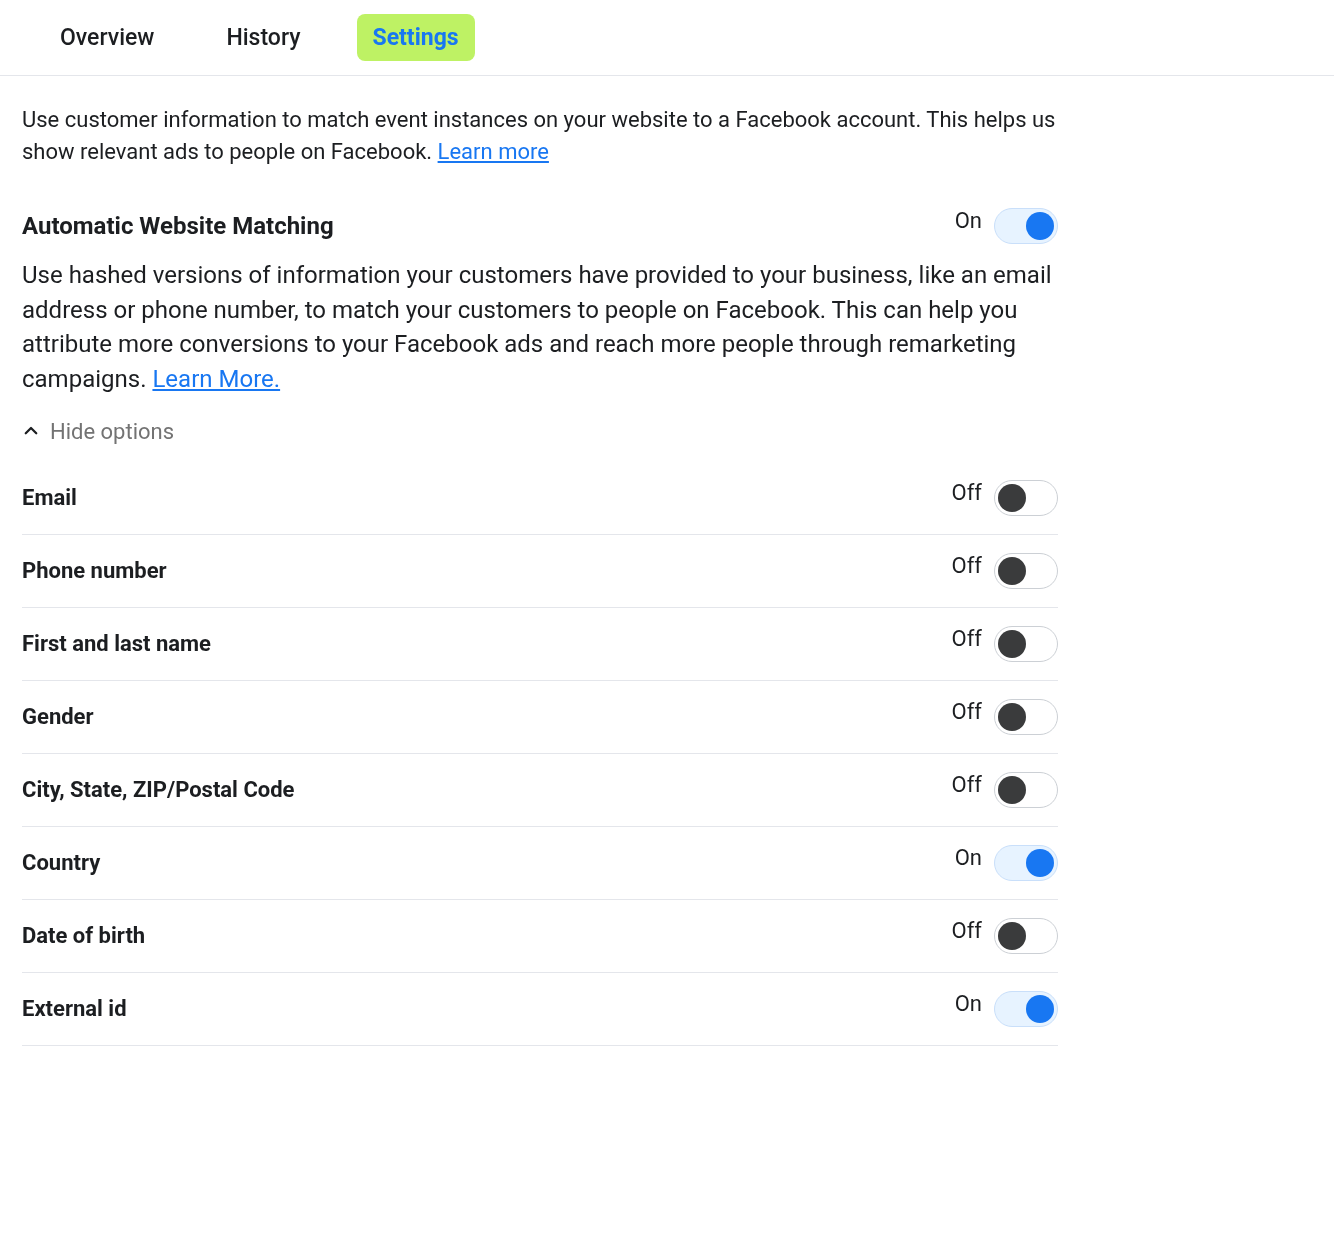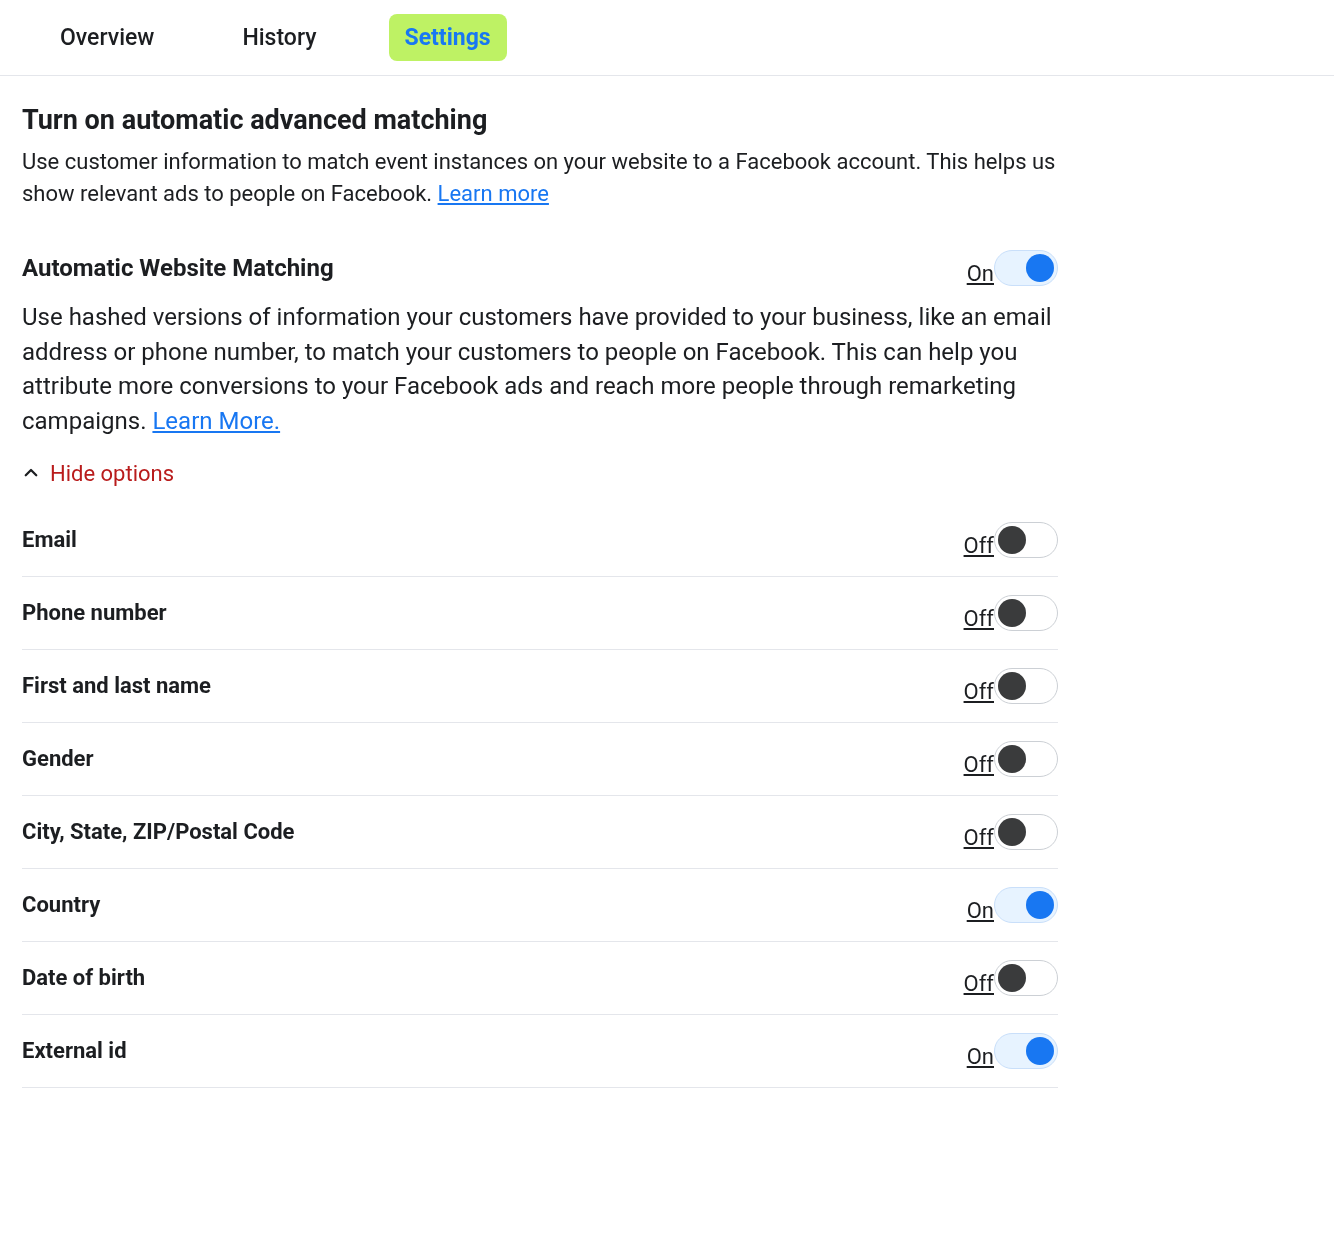--- a/index.html
+++ b/index.html
@@ -5,21 +5,21 @@
     * { box-sizing: border-box; margin: 0; padding: 0; }
     body {
       font-family: -apple-system, BlinkMacSystemFont, "Segoe UI", Roboto, Helvetica, Arial, sans-serif;
       background: #fff;
       color: #1c1e21;
       width: 1334px;
     }
     .tabs {
       display: flex;
       align-items: center;
-      gap: 56px;
+      gap: 40px;
       padding: 14px 44px 14px 44px;
       border-bottom: 1px solid #e4e6eb;
     }
     .tab {
       font-size: 23px;
       font-weight: 500;
       color: #1c1e21;
       cursor: pointer;
       padding: 10px 16px;
       border-radius: 8px;
@@ -54,22 +54,22 @@
       align-items: center;
       justify-content: space-between;
       margin-bottom: 14px;
     }
     .sub-title {
       font-size: 24px;
       font-weight: 700;
     }
     .toggle-group {
       display: flex;
-      align-items: flex-end;
-      text-decoration: underline;
+      align-items: flex-start;
+      gap: 12px;
     }
     .toggle-state {
       font-size: 22px;
       color: #1c1e21;
     }
     .toggle {
       width: 64px;
       height: 36px;
       border-radius: 18px;
       border: 1px solid #ccd0d5;
@@ -99,21 +99,21 @@
     .sub-desc {
       font-size: 24px;
       line-height: 1.45;
       color: #1c1e21;
       margin-bottom: 18px;
     }
     .hide-options {
       display: flex;
       align-items: center;
       gap: 10px;
-      color: #b91c1c;
+      color: #737373;
       font-size: 22px;
       cursor: pointer;
       margin-bottom: 14px;
       padding: 4px 0;
     }
     .chevron {
       display: inline-flex;
       width: 18px;
       height: 18px;
       color: #1c1e21;
@@ -134,21 +134,20 @@
 <body>
 
 <div class="tabs" id="tabs-bar">
     <div class="tab">Overview</div>
     <div class="tab">History</div>
     <div class="tab active">Settings</div>
   </div>
 
 <div class="content">
 
-  <div class="section-title">Turn on automatic advanced matching</div>
   <div class="section-desc">
     <span>Use customer information to match event instances on your website to a Facebook account. This helps us show relevant ads to people on Facebook. </span><a class="link">Learn more</a>
   </div>
 
   <div class="sub-header-row">
     <div class="sub-title">Automatic Website Matching</div>
     <div class="toggle-group">
       <span class="toggle-state">On</span>
       <div class="toggle on">
         <div class="toggle-knob"></div>

